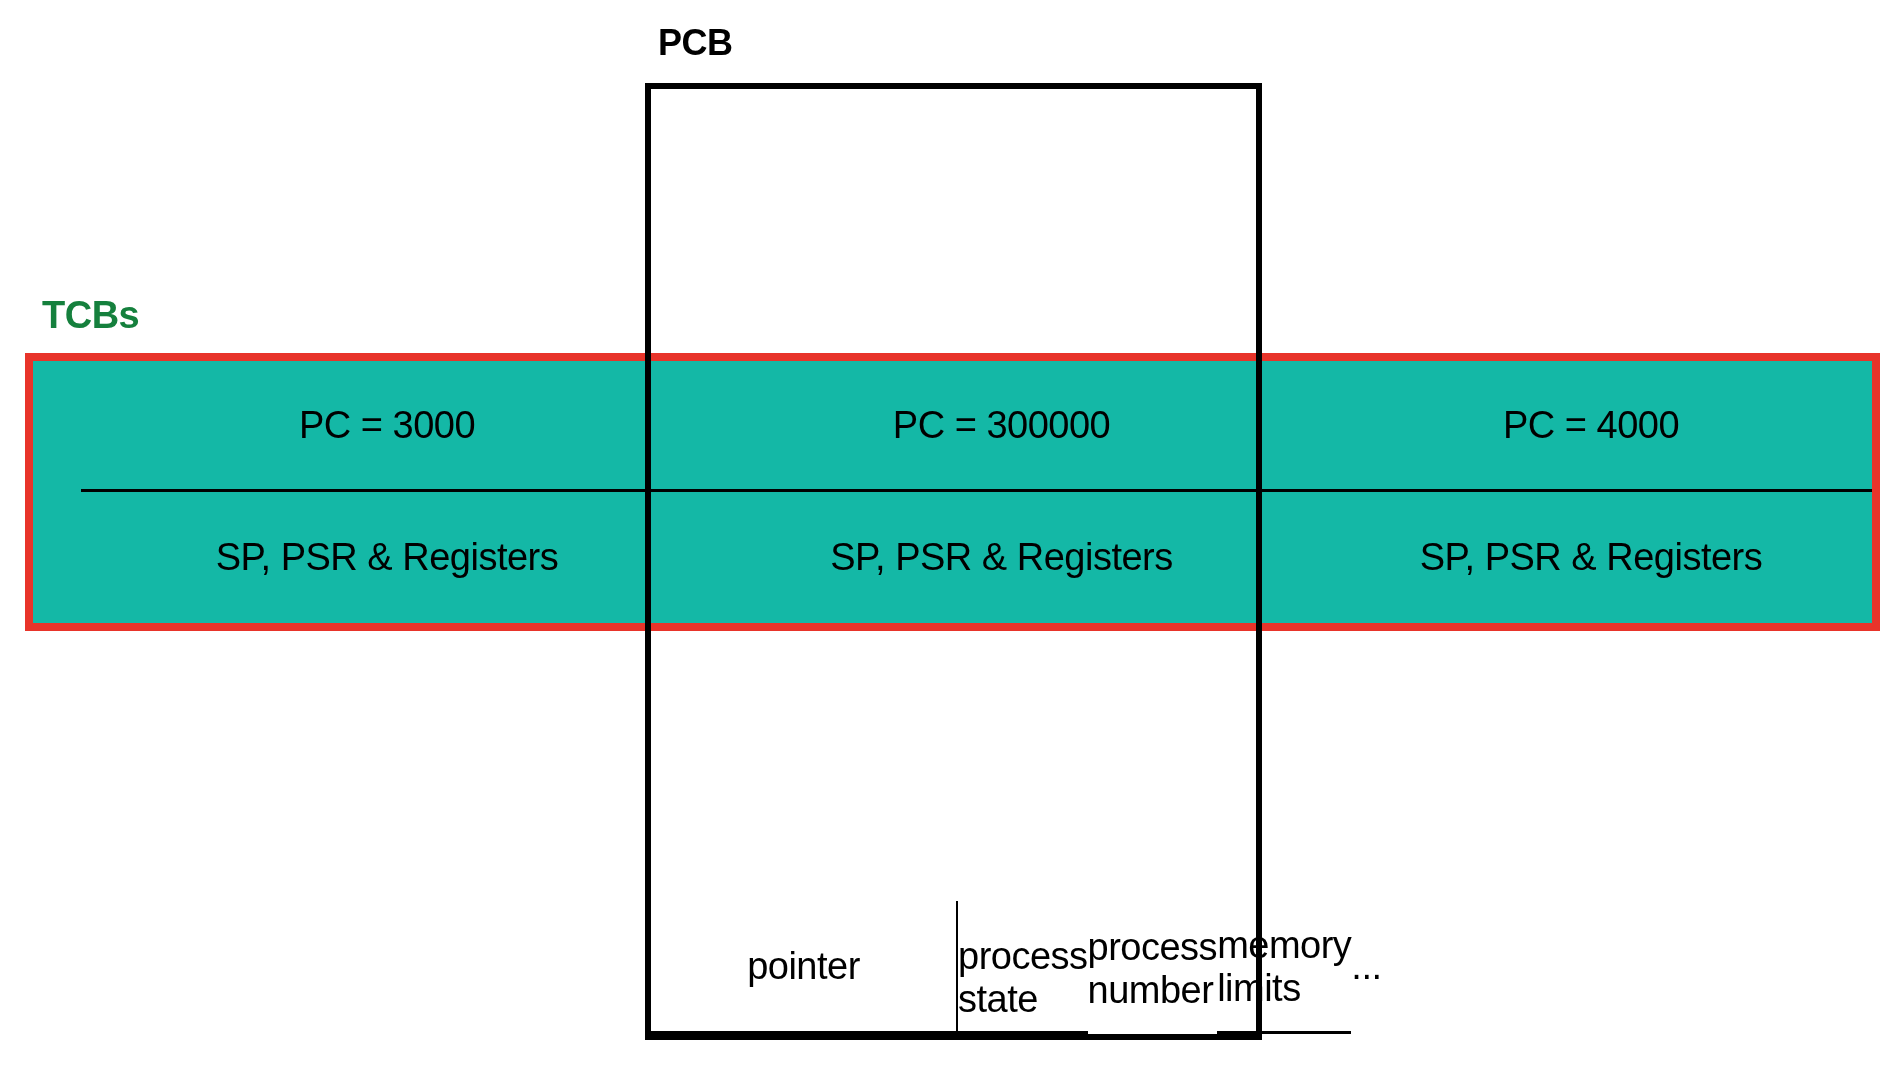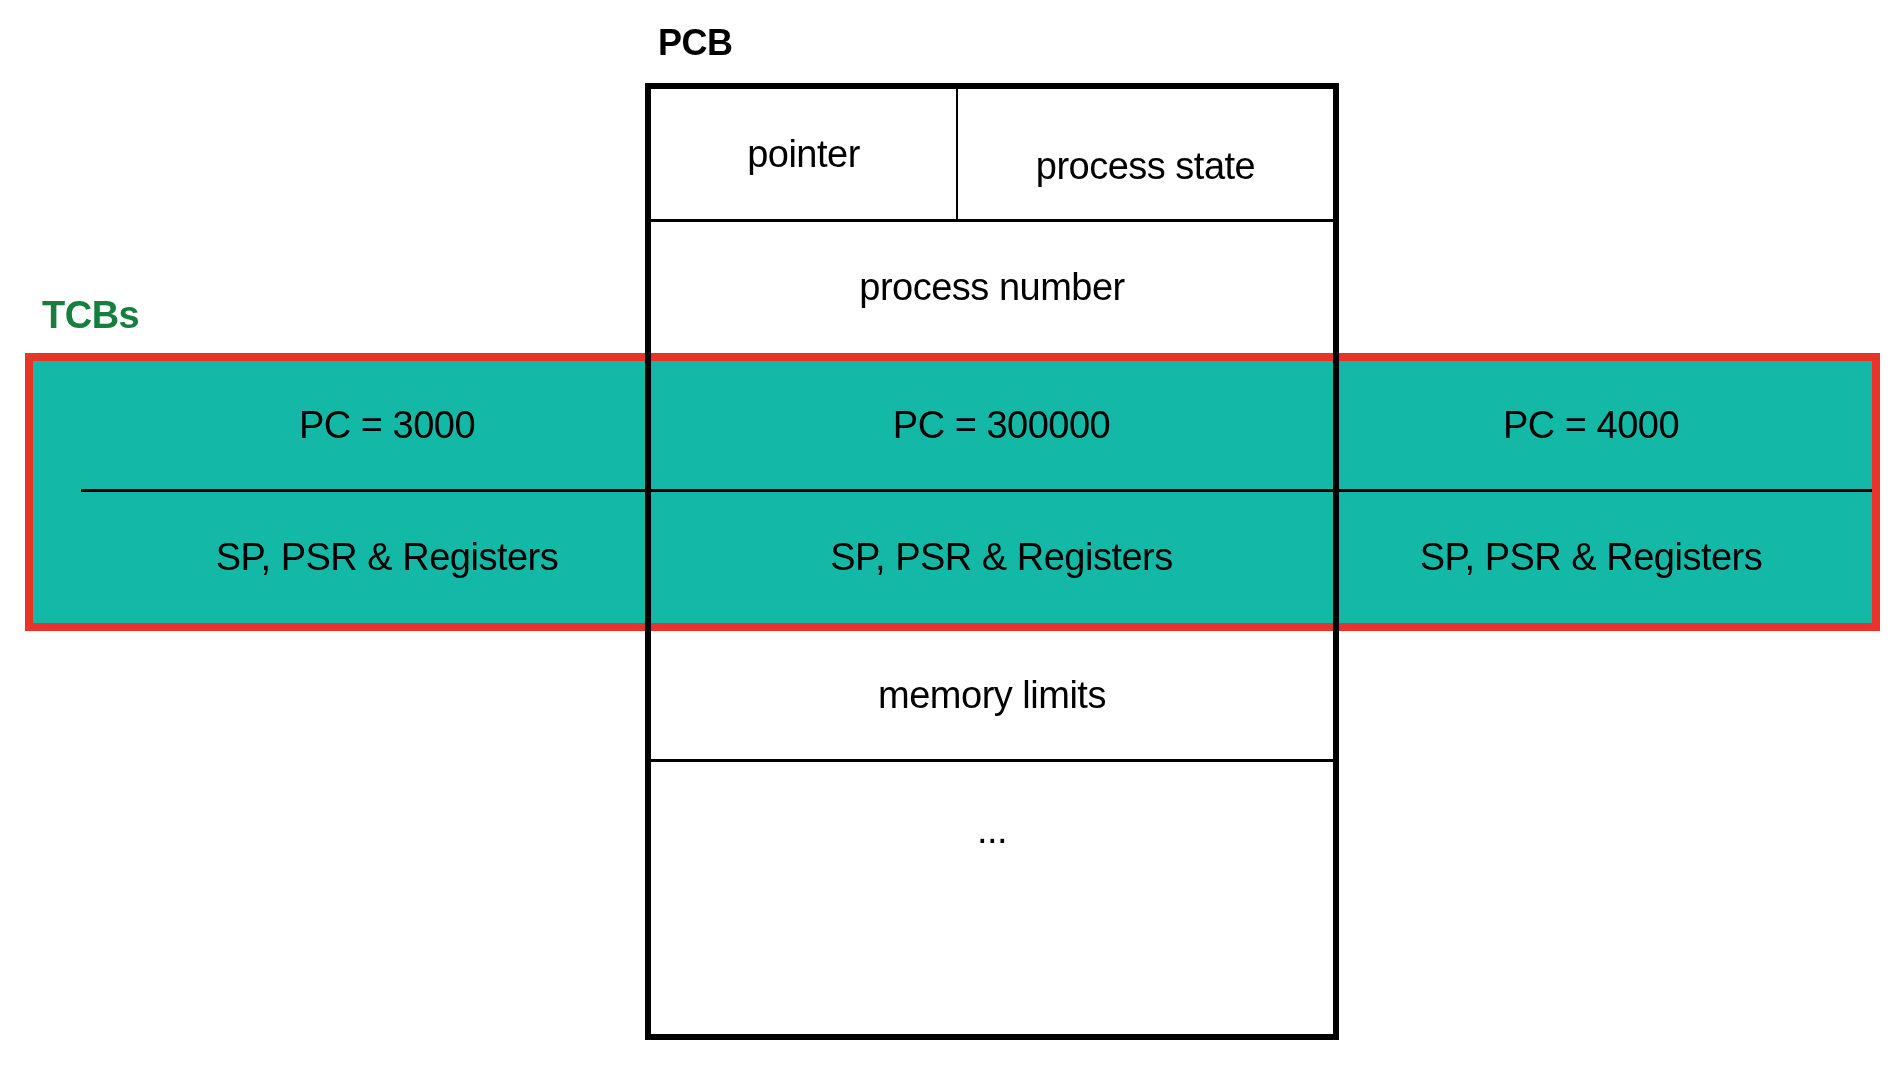--- a/index.html
+++ b/index.html
@@ -62,27 +62,28 @@
   }
   .tcb-cell.top {
     border-bottom: 3px solid #000000;
   }
 
   
   .pcb-box {
     position: absolute;
     left: 645px;
     top: 83px;
-    width: 694px;
+    width: 617px;
     height: 957px;
     box-sizing: border-box;
     border: 6px solid #000000;
     background: transparent;
     display: flex;
-    flex-direction: column;
+    flex-direction: row;
+    align-items: flex-end;
   }
   .pcb-row {
     box-sizing: border-box;
     display: flex;
     align-items: center;
     justify-content: center;
     font-size: 38px;
     letter-spacing: -0.5px;
   }
   .row-split {

